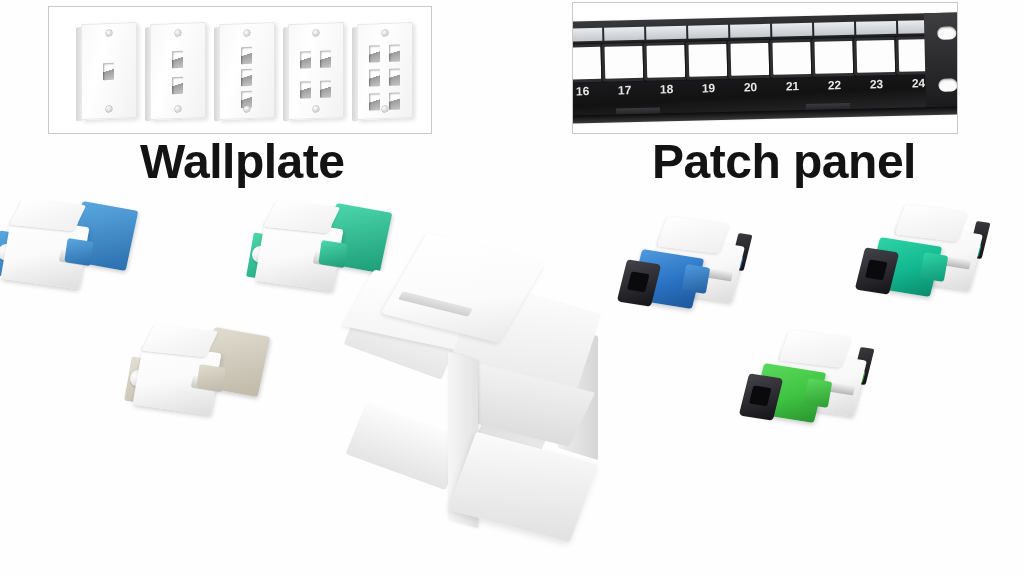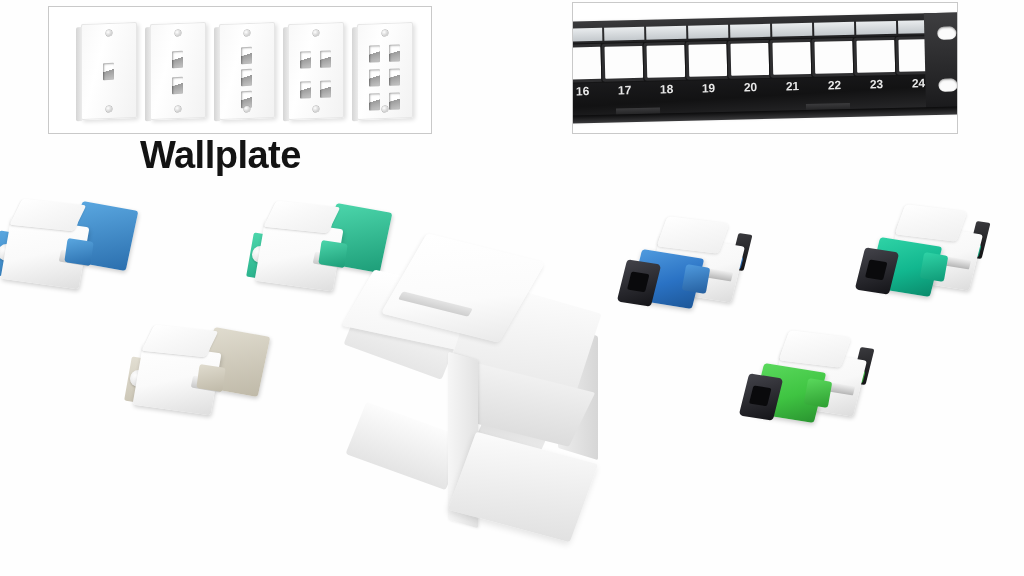--- a/index.html
+++ b/index.html
@@ -20,21 +20,21 @@
   .ref-frame {
     position: absolute;
     border: 1px solid #c9c9c9;
     background: #ffffff;
   }
   #wallplate-frame { left: 48px; top: 6px; width: 384px; height: 128px; }
   #patchpanel-frame { left: 572px; top: 2px; width: 386px; height: 132px; overflow: hidden; }
 
   .ref-caption {
     position: absolute;
-    font-size: 38px;
+    font-size: 48px;
     font-weight: 600;
     color: #131313;
     letter-spacing: -0.5px;
     white-space: nowrap;
   }
   #wallplate-caption { left: 140px; top: 134px; }
   #patchpanel-caption { left: 652px; top: 134px; }
 
   
   .wallplate {
@@ -395,20 +395,21 @@
 
       <span class="pp-foot" style="left:56px;"></span>
       <span class="pp-foot" style="left:246px;"></span>
 
       <span id="pp-ear">
         <span class="pp-hole h1"></span>
         <span class="pp-hole h2"></span>
       </span>
     </div>
   </div>
+  <div class="ref-caption" id="patchpanel-caption">Patch panel</div>
 
   <div class="coupler lc" style="left:-6px; top:196px;">
     <span class="rear" style="background:linear-gradient(160deg,#5aa7e0,#2b6fae);"></span>
     <span class="port-shell" style="background:linear-gradient(160deg,#5aa7e0,#2f79b8);"></span>
     <span class="ferrule" style="left:4px;  top:48px;"></span>
     <span class="ferrule" style="left:22px; top:62px;"></span>
     <span class="body-main"></span>
     <span class="body-top"></span>
     <span class="tabclip"></span>
     <span class="rear-latch" style="background:linear-gradient(160deg,#5aa7e0,#2b6fae);"></span>

